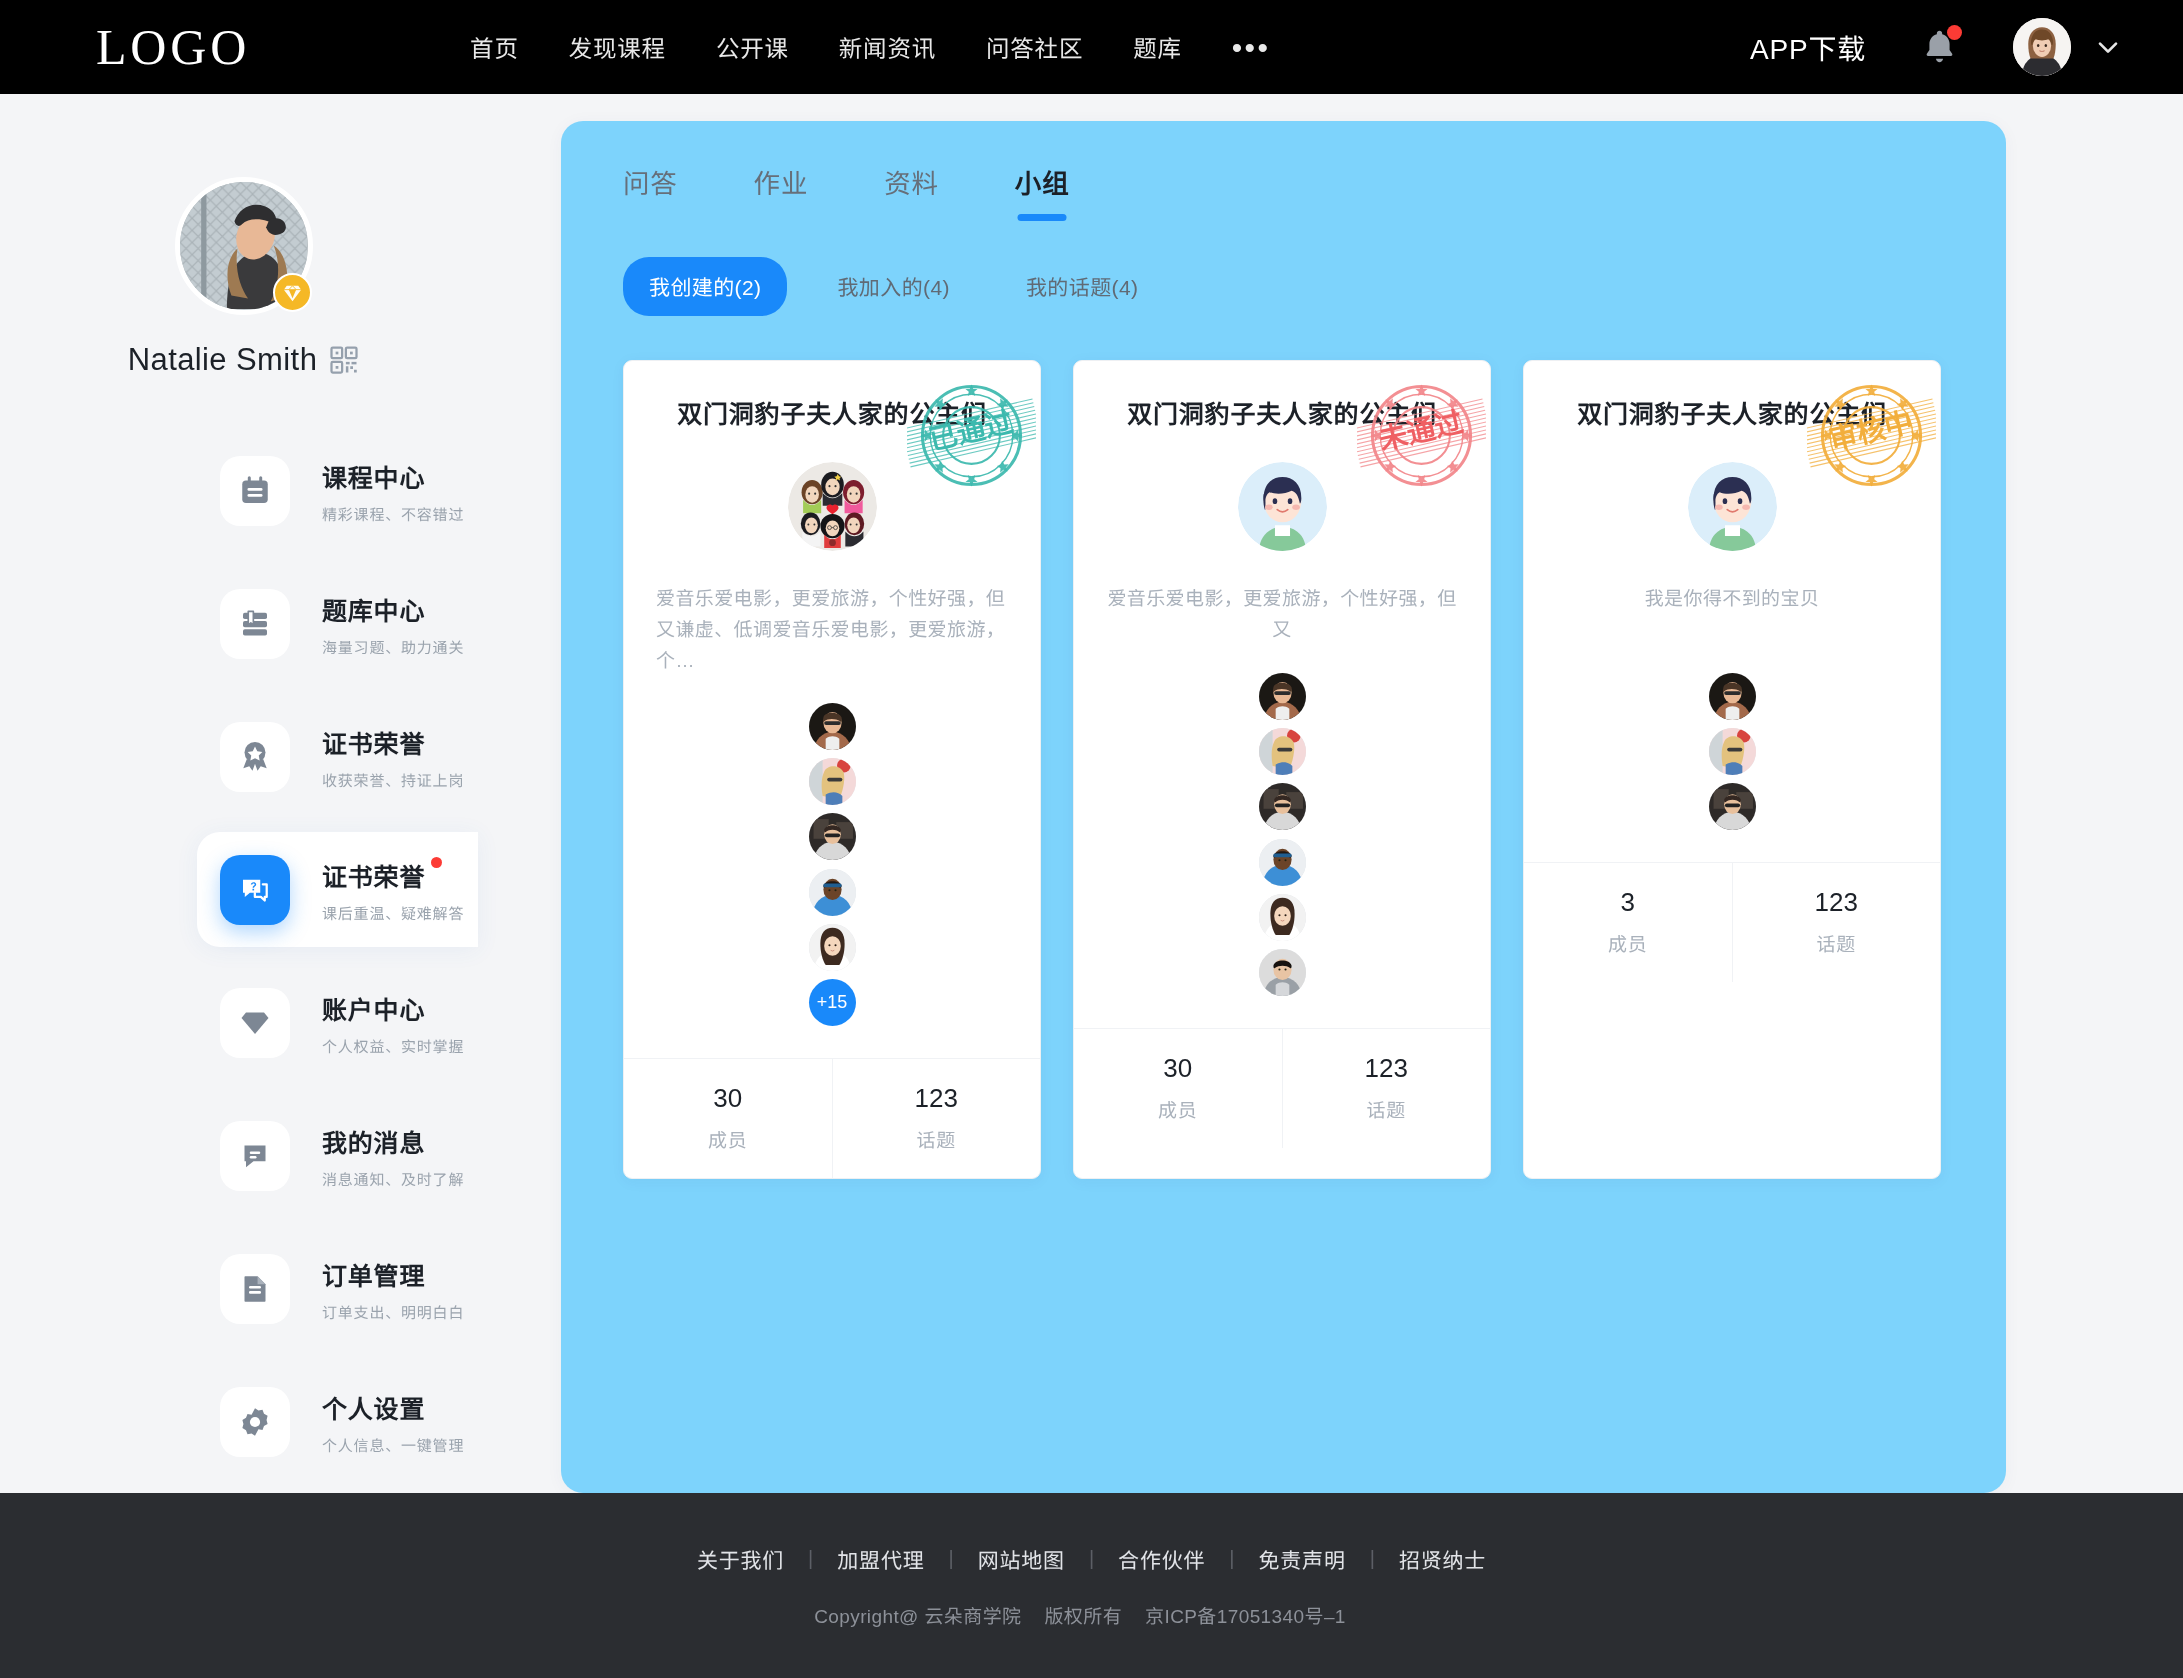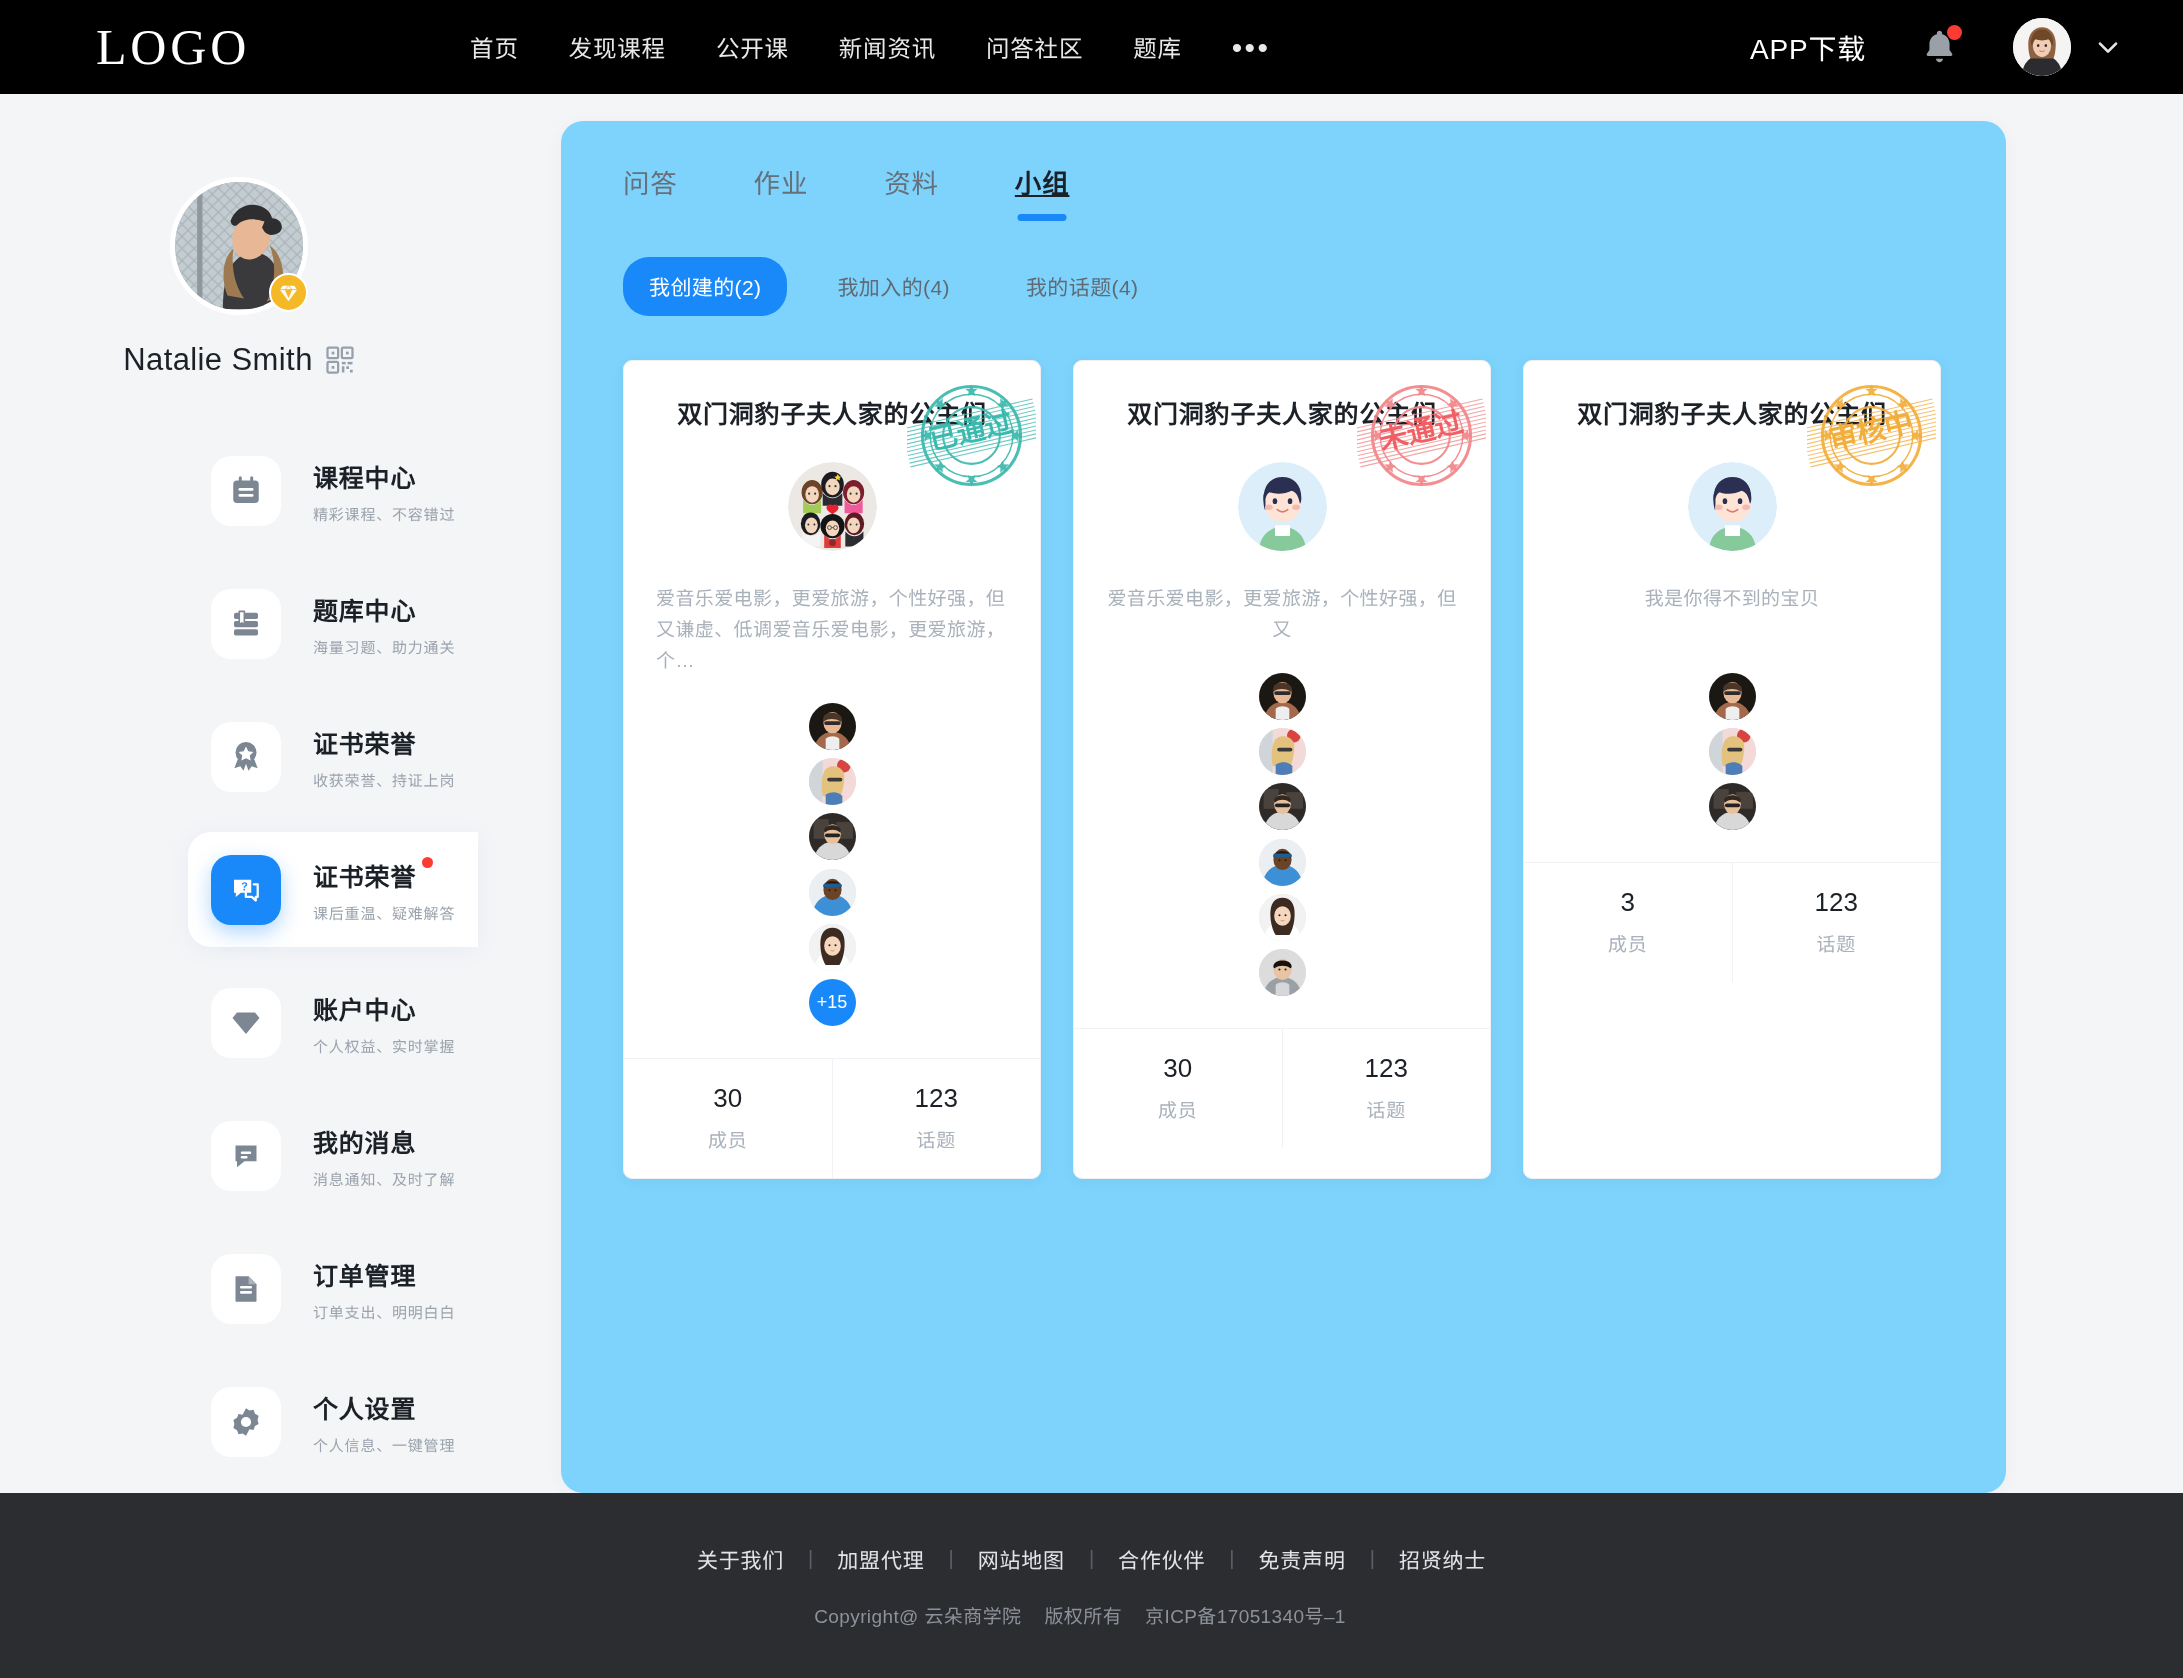--- a/index.html
+++ b/index.html
@@ -60,20 +60,21 @@
     overflow: hidden; position: relative; cursor: pointer;
     margin-right: 21px; flex: 0 0 auto;
   }
   .chev { cursor: pointer; }
 
   
   .sidebar {
     position: absolute; left: 0; top: 94px;
     width: 478px; height: 1399px;
     background: #f4f5f7;
+    padding-left: 9px;
   }
   .profile { text-align: center; padding-top: 83px; }
   .avatar-big {
     position: relative; width: 138px; height: 138px;
     margin: 0 auto; border-radius: 50%;
     border: 5.3px solid #fff; background: #b9c0c4;
     overflow: visible;
   }
   .avatar-big .photo {
     position: absolute; inset: 0; border-radius: 50%; overflow: hidden;
@@ -140,21 +141,21 @@
     background: #7dd3fc;
     border-radius: 22px;
     box-shadow: 0 2.3px 16.7px rgba(40,60,110,0.045);
   }
   .tabs { display: flex; padding: 0 0 0 62px; padding-top: 41px; }
   .tab {
     font-size: 26.5px; color: #666f7a; cursor: pointer;
     margin-right: 76px; position: relative; padding-bottom: 20px;
     letter-spacing: 0.8px;
   }
-  .tab.active { color: #1c2128; font-weight: bold; text-decoration: underline; }
+  .tab.active { color: #1c2128; font-weight: bold; }
   .tab.active::after {
     content: ""; position: absolute;
     left: 50%; transform: translateX(-50%); bottom: 0;
     width: 49px; height: 6.8px; border-radius: 3.8px; background: #1989fa;
   }
 
   .pills { display: flex; align-items: center; padding-left: 62px; margin-top: 36px; }
   .pill-btn {
     font-size: 21px; color: #606a75;
     padding: 14.4px 26px; border-radius: 26px; cursor: pointer;

